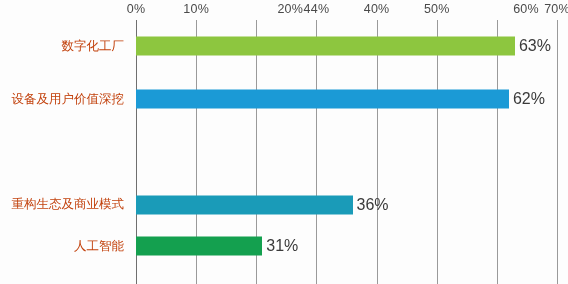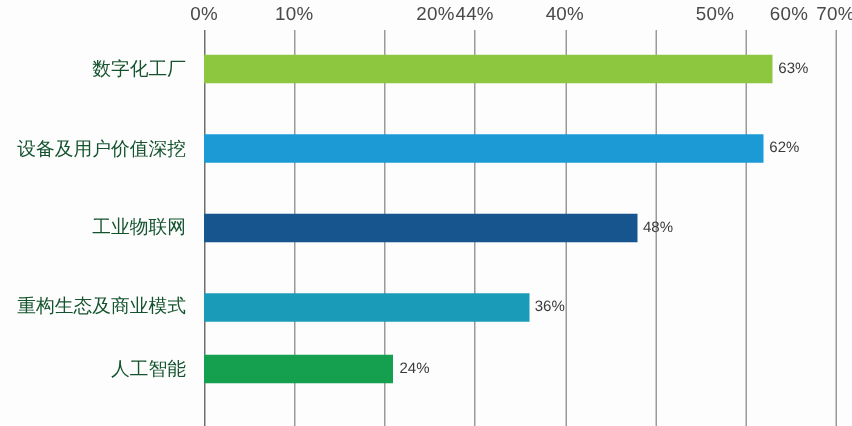--- a/index.html
+++ b/index.html
@@ -76,53 +76,53 @@
     display: flex;
     align-items: center;
   }
   .cat-label {
     position: absolute;
     right: 438px; 
     width: 128px;
     text-align: right;
     padding-right: 6px;
     font-size: 12.5px;
-    color: #14532d;
+    color: #c2410c;
     white-space: nowrap;
     box-sizing: border-box;
   }
   .bar {
     position: absolute;
     left: 136px;
     height: 19px;
     top: 50%;
     transform: translateY(-50%);
   }
   .bar-value {
     position: absolute;
     top: 50%;
     transform: translateY(-50%);
-    font-size: 10px;
+    font-size: 16px;
     color: #3a3a3a;
     white-space: nowrap;
     padding-left: 4px;
   }
 </style>
 </head>
 <body>
 
 <div id="chart-root" style="background: rgb(253, 253, 253);">
 
   <div id="x-axis-labels">
       <div class="x-tick-label" style="left: 136px;">0%</div>
       <div class="x-tick-label" style="left: 196.143px;">10%</div>
       <div class="x-tick-label" style="left: 256.286px; margin-left: 34px;">20%</div>
       <div class="x-tick-label" style="left: 316.429px;">44%</div>
       <div class="x-tick-label" style="left: 376.571px;">40%</div>
-      <div class="x-tick-label" style="left: 436.714px; margin-left: 40px;">50%</div>
+      <div class="x-tick-label" style="left: 436.714px;">50%</div>
       <div class="x-tick-label" style="left: 526px;">60%</div>
       <div class="x-tick-label" style="left: 557px;">70%</div>
     </div>
 
   <div id="gridlines">
       <div class="gridline axis-line" style="left: 136px; background: rgb(111, 111, 111);"></div>
       <div class="gridline" style="left: 196.143px; background: rgb(154, 154, 154);"></div>
       <div class="gridline" style="left: 256.286px; background: rgb(154, 154, 154);"></div>
       <div class="gridline" style="left: 316.429px; background: rgb(154, 154, 154);"></div>
       <div class="gridline" style="left: 376.571px; background: rgb(154, 154, 154);"></div>
@@ -135,30 +135,25 @@
       <div class="bar-row" style="top: 0px; height: 52.8px;">
         <div class="cat-label">数字化工厂</div>
         <div class="bar" style="width: 378.9px; background: rgb(141, 198, 63);"></div>
         <div class="bar-value" style="left: 514.9px;">63%</div>
       </div>
       <div class="bar-row" style="top: 52.8px; height: 52.8px;">
         <div class="cat-label">设备及用户价值深挖</div>
         <div class="bar" style="width: 372.886px; background: rgb(27, 154, 214);"></div>
         <div class="bar-value" style="left: 508.886px;">62%</div>
       </div>
-      <div class="bar-row" style="top: 105.6px; height: 52.8px;">
-        <div class="cat-label">工业物联网</div>
-        <div class="bar" style="width: 288.686px; background: rgb(23, 85, 142);"></div>
-        <div class="bar-value" style="left: 424.686px;">48%</div>
-      </div>
       <div class="bar-row" style="top: 158.4px; height: 52.8px;">
         <div class="cat-label">重构生态及商业模式</div>
         <div class="bar" style="width: 216.514px; background: rgb(26, 155, 184);"></div>
         <div class="bar-value" style="left: 352.514px;">36%</div>
       </div>
       <div class="bar-row" style="top: 200px; height: 52.8px;">
         <div class="cat-label">人工智能</div>
         <div class="bar" style="width: 126.3px; background: rgb(20, 160, 79);"></div>
-        <div class="bar-value" style="left: 262.3px;">24%</div>
+        <div class="bar-value" style="left: 262.3px;">31%</div>
       </div>
     </div>
 
 </div>
 
 </body></html>

